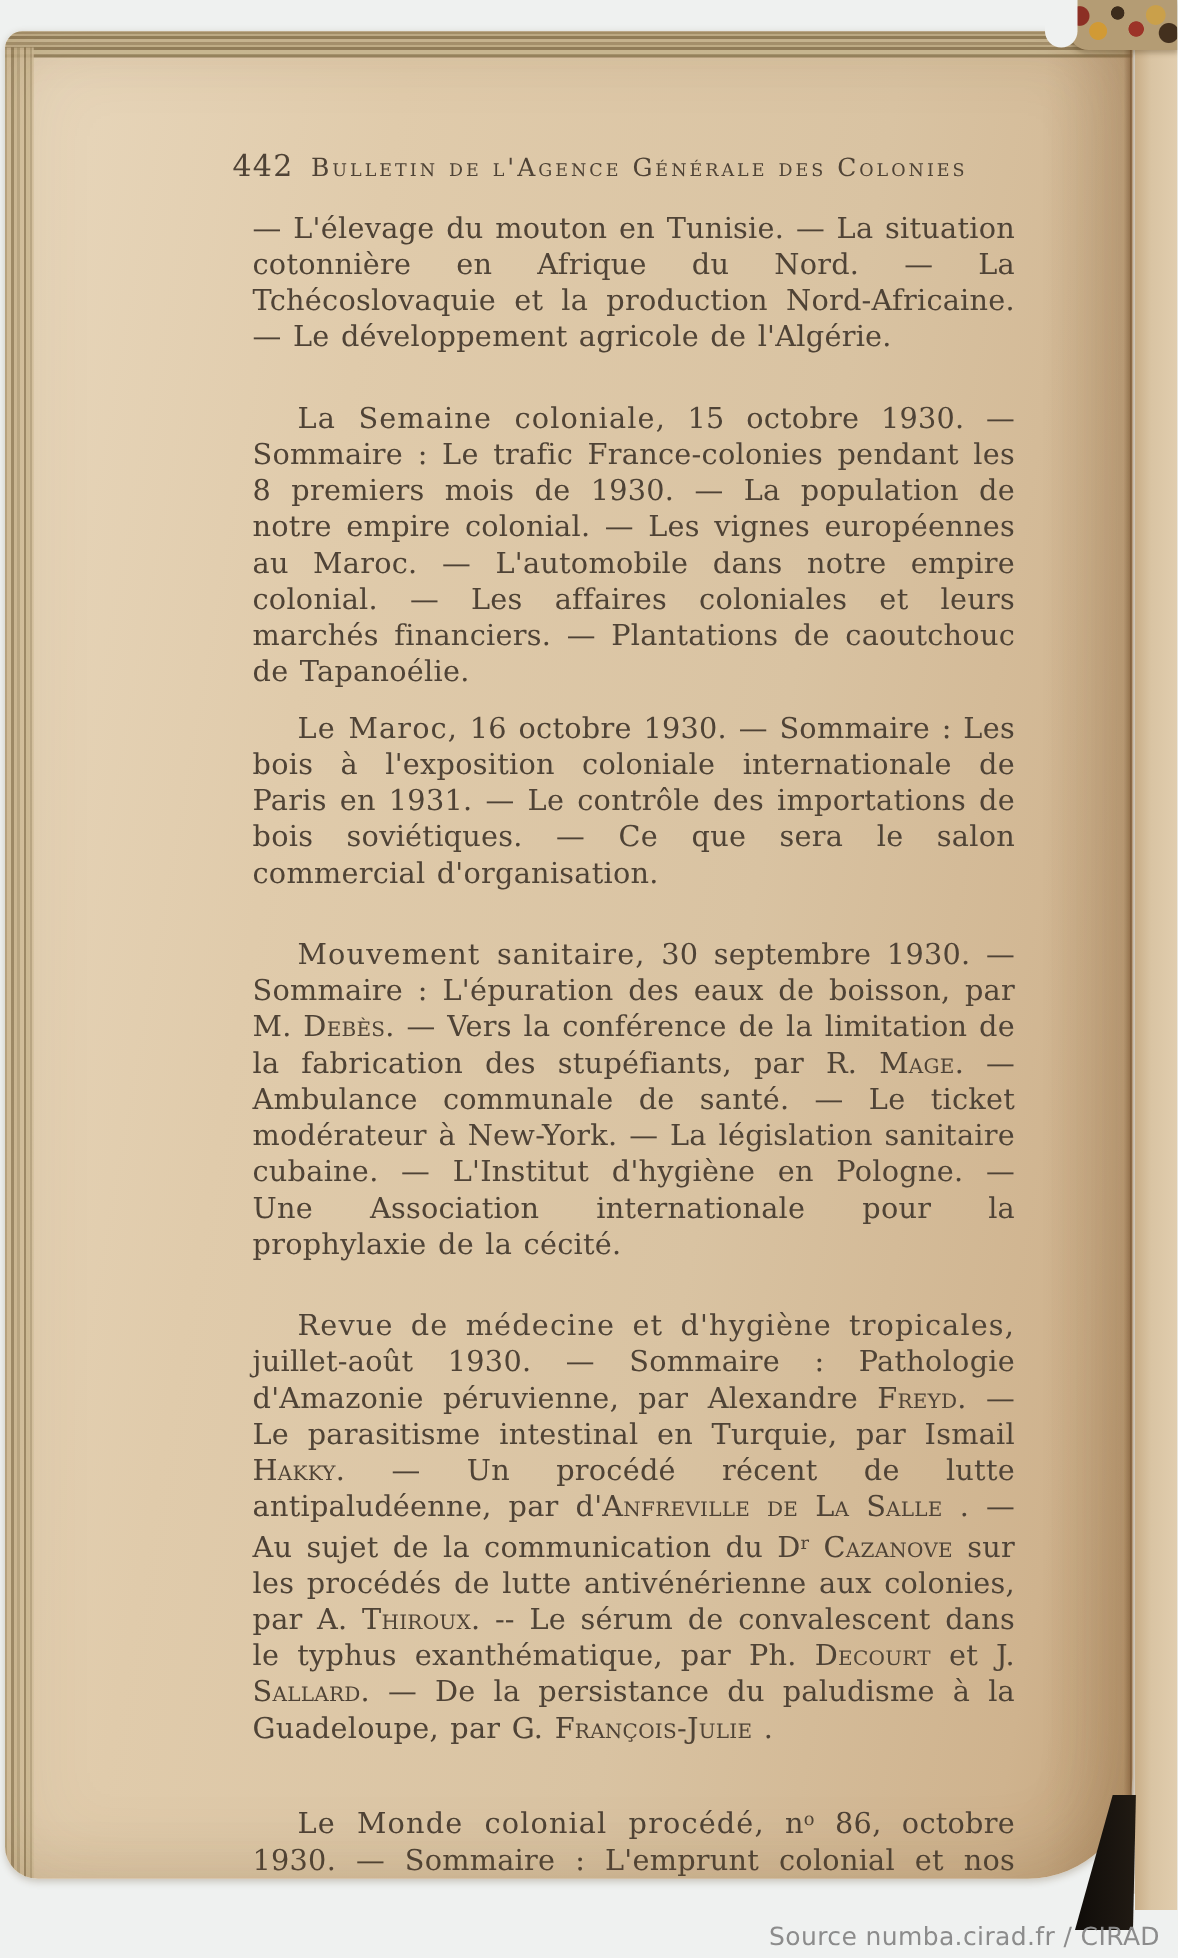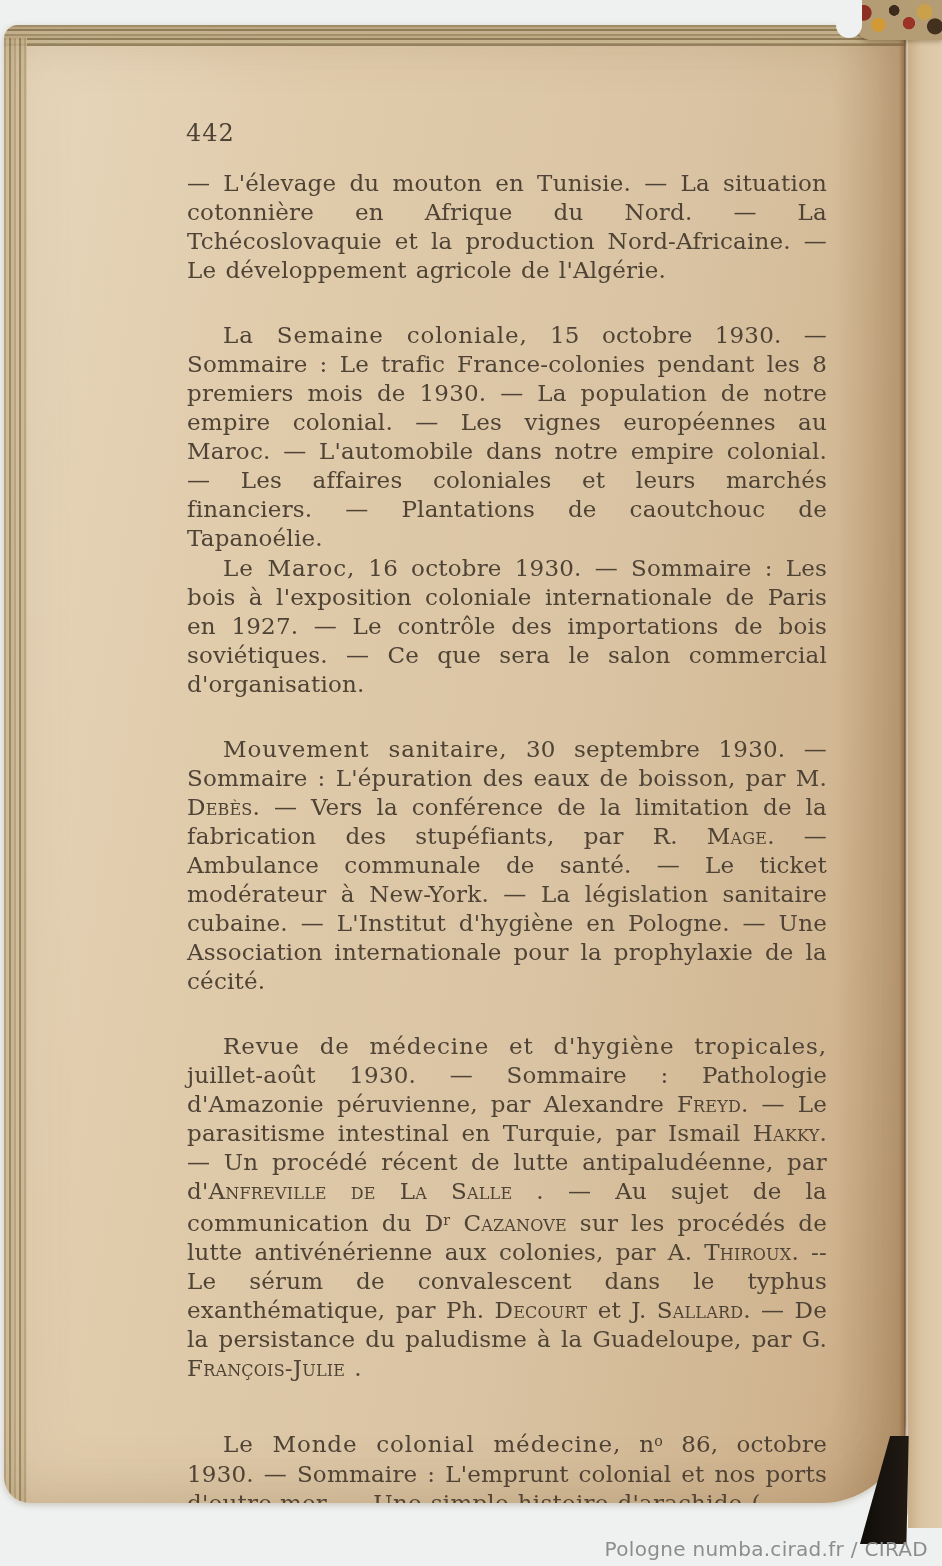--- a/index.html
+++ b/index.html
@@ -78,21 +78,21 @@
     text-rendering:optimizeLegibility;
   }
   .header{display:flex;align-items:baseline;margin-bottom:22px}
   .pagenum{font-size:24px;letter-spacing:1px}
   .pagenum-spacer{width:40px}
   .running-title{
     flex:1;text-align:center;font-size:20px;
     font-variant:small-caps;letter-spacing:2.4px;
   }
   .para{
-    margin:1px;font-size:23px;line-height:29px;
+    margin:16px;font-size:23px;line-height:29px;
     text-align:justify;letter-spacing:.2px;word-spacing:1.6px;
   }
   .indent{text-indent:36px}
   .gap{margin-top:36px}
   .gap-lg{margin-top:44px}
   .s-b{font-weight:normal;letter-spacing:.9px}
   .s-sc{font-variant:small-caps}
   .s-sup{font-size:.62em;vertical-align:.45em}
 
   
@@ -108,32 +108,33 @@
 <div class="stage">
 
   <div class="page-main">
     <div class="edges-top"></div>
     <div class="edges-left"></div>
     <div class="gutter-inner-shade"></div>
 
     <div class="text-block">
       <div class="header">
         <span class="pagenum">442</span>
+        <span class="running-title">Bulletin de l'Agence Générale des Colonies</span>
         <span class="pagenum-spacer"></span>
       </div>
 
       <p class="para"><span>— L'élevage du mouton en Tunisie. — La situation cotonnière en Afrique du Nord. — La Tchécoslovaquie et la production Nord-Africaine. — Le développement agricole de l'Algérie.</span></p>
       <p class="para indent gap"><span class="s-b">La Semaine coloniale,</span><span> 15 octobre 1930. — Sommaire : Le trafic France-colonies pendant les 8 premiers mois de 1930. — La population de notre empire colonial. — Les vignes européennes au Maroc. — L'automobile dans notre empire colonial. — Les affaires coloniales et leurs marchés financiers. — Plantations de caoutchouc de Tapanoélie.</span></p>
-      <p class="para indent"><span class="s-b">Le Maroc,</span><span> 16 octobre 1930. — Sommaire : Les bois à l'exposition coloniale internationale de Paris en 1927. — Le contrôle des importations de bois soviétiques. — Ce que sera le salon commercial d'organisation.</span></p>
+      <p class="para indent"><span class="s-b">Le Maroc,</span><span> 16 octobre 1930. — Sommaire : Les bois à l'exposition coloniale internationale de Paris en 1931. — Le contrôle des importations de bois soviétiques. — Ce que sera le salon commercial d'organisation.</span></p>
       <p class="para indent gap"><span class="s-b">Mouvement sanitaire,</span><span> 30 septembre 1930. — Sommaire : L'épuration des eaux de boisson, par M. </span><span class="s-sc">Debès</span><span>. — Vers la conférence de la limitation de la fabrication des stupéfiants, par R. </span><span class="s-sc">Mage</span><span>. — Ambulance communale de santé. — Le ticket modérateur à New-York. — La législation sanitaire cubaine. — L'Institut d'hygiène en Pologne. — Une Association internationale pour la prophylaxie de la cécité.</span></p>
       <p class="para indent gap"><span class="s-b">Revue de médecine et d'hygiène tropicales,</span><span> juillet-août 1930. — Sommaire : Pathologie d'Amazonie péruvienne, par Alexandre </span><span class="s-sc">Freyd</span><span>. — Le parasitisme intestinal en Turquie, par Ismail </span><span class="s-sc">Hakky</span><span>. — Un procédé récent de lutte antipaludéenne, par d'</span><span class="s-sc">Anfreville de La Salle</span><span> . — Au sujet de la communication du D</span><span class="s-sup">r</span><span> </span><span class="s-sc">Cazanove</span><span> sur les procédés de lutte antivénérienne aux colonies, par A. </span><span class="s-sc">Thiroux</span><span>. -- Le sérum de convalescent dans le typhus exanthématique, par Ph. </span><span class="s-sc">Decourt</span><span> et J. </span><span class="s-sc">Sallard</span><span>. — De la persistance du paludisme à la Guadeloupe, par G. </span><span class="s-sc">François-Julie</span><span> .</span></p>
-      <p class="para indent gap-lg"><span class="s-b">Le Monde colonial médecine,</span><span> n</span><span class="s-sup">o</span><span> 86, octobre 1930. — Sommaire : L'emprunt colonial et nos ports d'outre-mer. — Une simple histoire d'arachide (</span></p>
+      <p class="para indent gap-lg"><span class="s-b">Le Monde colonial procédé,</span><span> n</span><span class="s-sup">o</span><span> 86, octobre 1930. — Sommaire : L'emprunt colonial et nos ports d'outre-mer. — Une simple histoire d'arachide (</span></p>
     </div>
   </div>
 
   <div class="crease"></div>
   <div class="facing-page"></div>
   <div class="headband"></div>
   <div class="white-notch"></div>
   <div class="black-wedge"></div>
 
-  <div class="source-bar">Pologne numba.cirad.fr / CIRAD</div>
+  <div class="source-bar">Source numba.cirad.fr / CIRAD</div>
 </div>
 
 </body></html>

